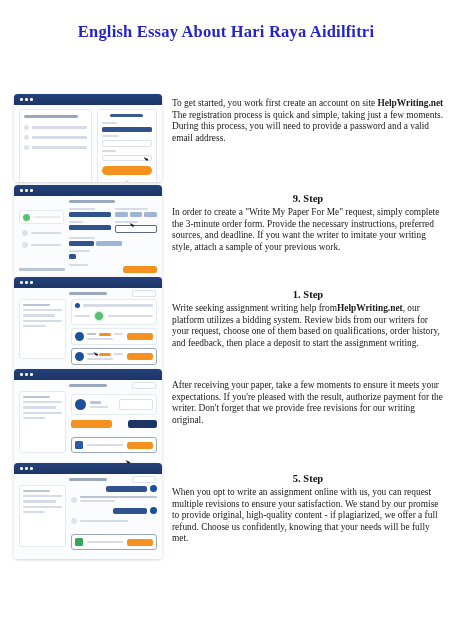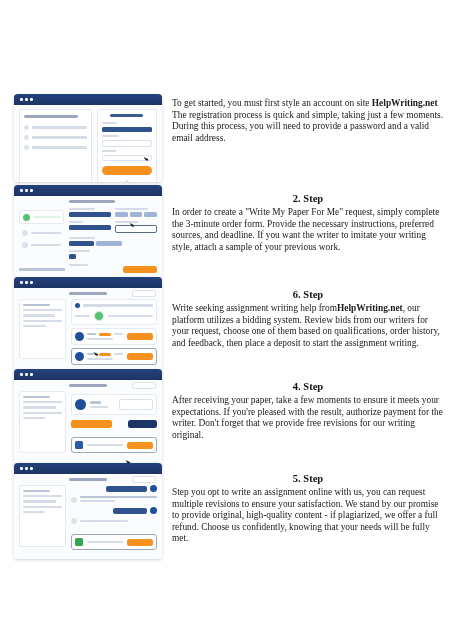--- a/index.html
+++ b/index.html
@@ -152,20 +152,21 @@
     border-bottom:1.6px solid transparent;
   }
   .row { display: flex; }
   .col { display: flex; flex-direction: column; }
 </style>
 </head>
 <body>
 
 <div class="page">
 
+  <div class="doc-title">English Essay About Hari Raya Aidilfitri</div>
 
   <div class="shot" style="top:94px;">
     <div class="shot-bar">
       <span class="dot"></span>
       <span class="dot"></span>
       <span class="dot"></span>
     </div>
     <div class="shot-body" style="height:68px;">
       <div class="row" style="gap:5px;">
         <div class="col mk-panel" style="flex:1.25;padding:5px 4px;gap:5px;">
@@ -420,36 +421,35 @@
             <span style="width:8px;height:8px;border-radius:1.5px;background:#32a852;"></span>
             <span class="mk-line" style="flex:1;"></span>
             <span class="mk-btn" style="width:26px;"></span>
           </div>
         </div>
       </div>
     </div>
   </div>
 
   <div class="step-block" style="top:98px;">
-    <div class="step-body"><span>To get started, you must first style an account on site </span><b>HelpWriting.net</b><span> The registration process is quick and simple, taking just a few moments. During this process, you will need to provide a password and a valid email address.</span></div>
+    <div class="step-body"><span>To get started, you work first create an account on site </span><b>HelpWriting.net</b><span> The registration process is quick and simple, taking just a few moments. During this process, you will need to provide a password and a valid email address.</span></div>
   </div>
 
   <div class="step-block" style="top:192px;">
-    <div class="step-heading">2. Step</div>
+    <div class="step-heading">9. Step</div>
     <div class="step-body"><span>In order to create a "Write My Paper For Me" request, simply complete the 3-minute order form. Provide the necessary instructions, preferred sources, and deadline. If you want the writer to imitate your writing style, attach a sample of your previous work.</span><b></b><span></span></div>
   </div>
 
   <div class="step-block" style="top:288px;">
-    <div class="step-heading">6. Step</div>
+    <div class="step-heading">1. Step</div>
     <div class="step-body"><span>Write seeking assignment writing help from</span><b>HelpWriting.net</b><span>, our platform utilizes a bidding system. Review bids from our writers for your request, choose one of them based on qualifications, order history, and feedback, then place a deposit to start the assignment writing.</span></div>
   </div>
 
   <div class="step-block" style="top:380px;">
-    <div class="step-heading">4. Step</div>
     <div class="step-body"><span>After receiving your paper, take a few moments to ensure it meets your expectations. If you're pleased with the result, authorize payment for the writer. Don't forget that we provide free revisions for our writing original.</span><b></b><span></span></div>
   </div>
 
   <div class="step-block" style="top:472px;">
     <div class="step-heading">5. Step</div>
-    <div class="step-body"><span>Step you opt to write an assignment online with us, you can request multiple revisions to ensure your satisfaction. We stand by our promise to provide original, high-quality content - if plagiarized, we offer a full refund. Choose us confidently, knowing that your needs will be fully met.</span><b></b><span></span></div>
+    <div class="step-body"><span>When you opt to write an assignment online with us, you can request multiple revisions to ensure your satisfaction. We stand by our promise to provide original, high-quality content - if plagiarized, we offer a full refund. Choose us confidently, knowing that your needs will be fully met.</span><b></b><span></span></div>
   </div>
 
 </div>
 
 </body></html>

